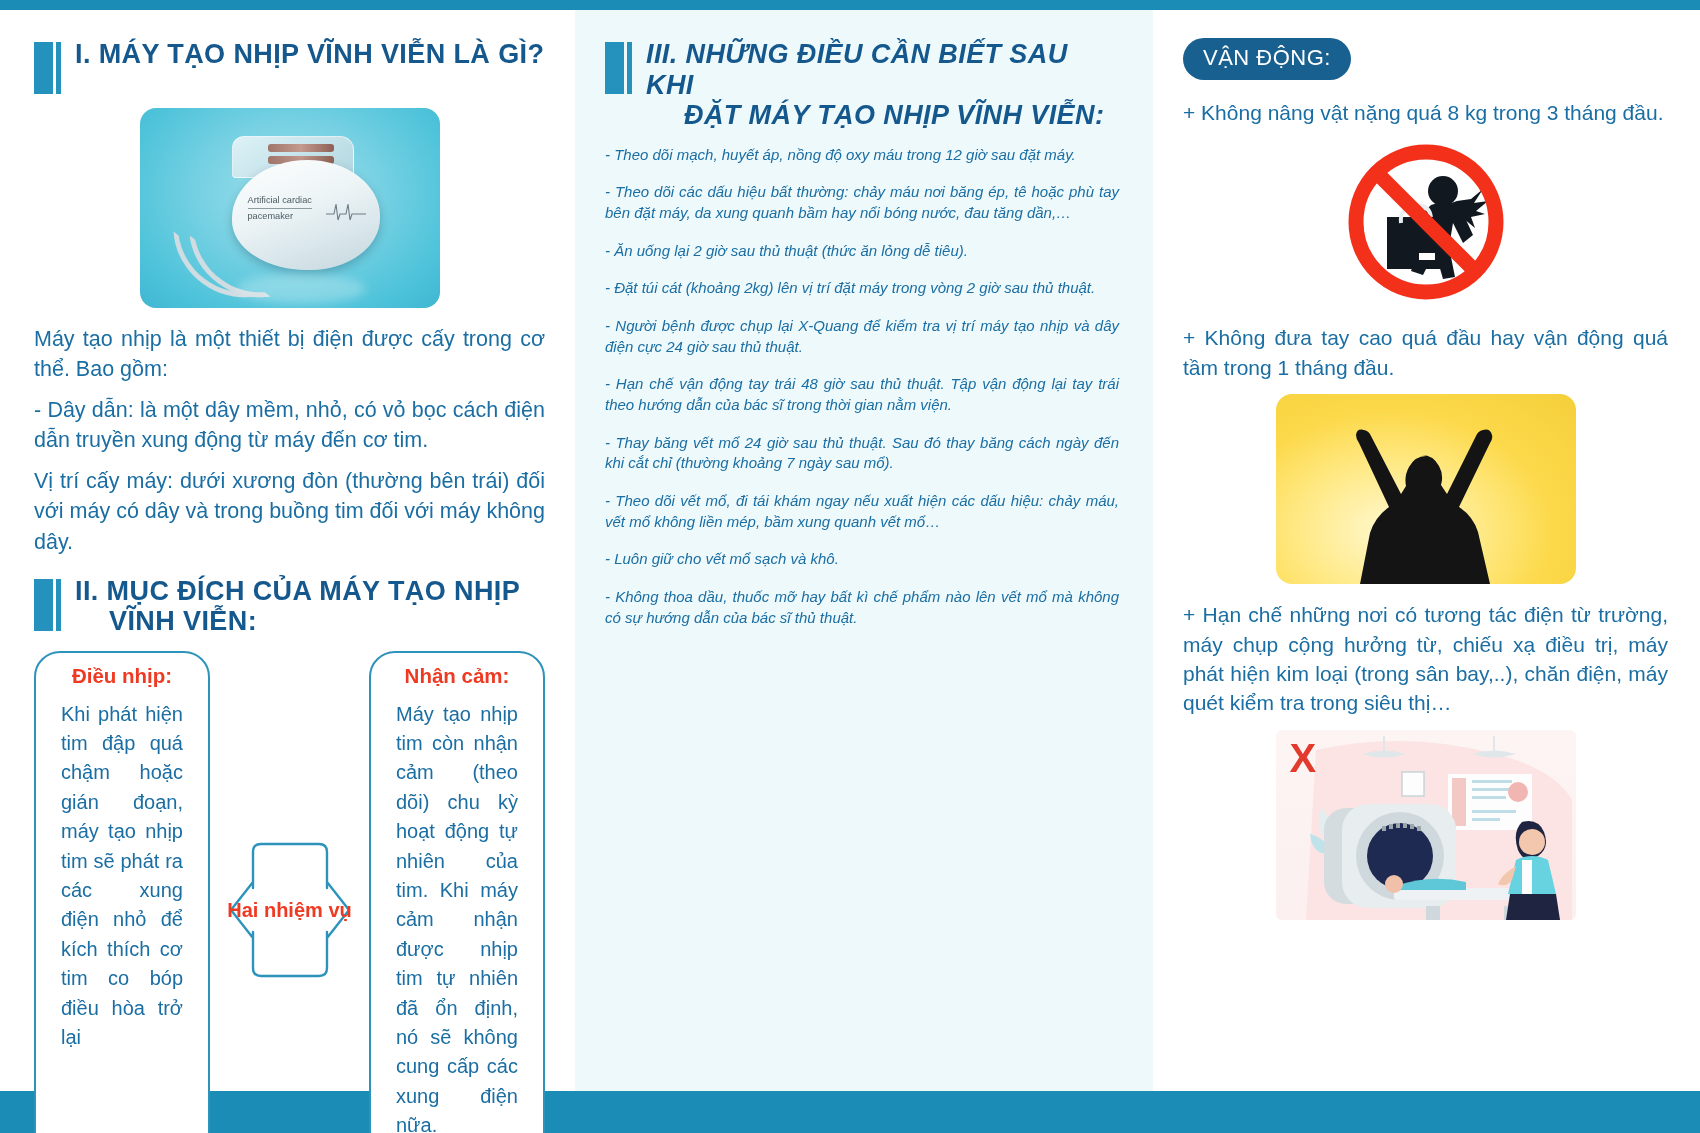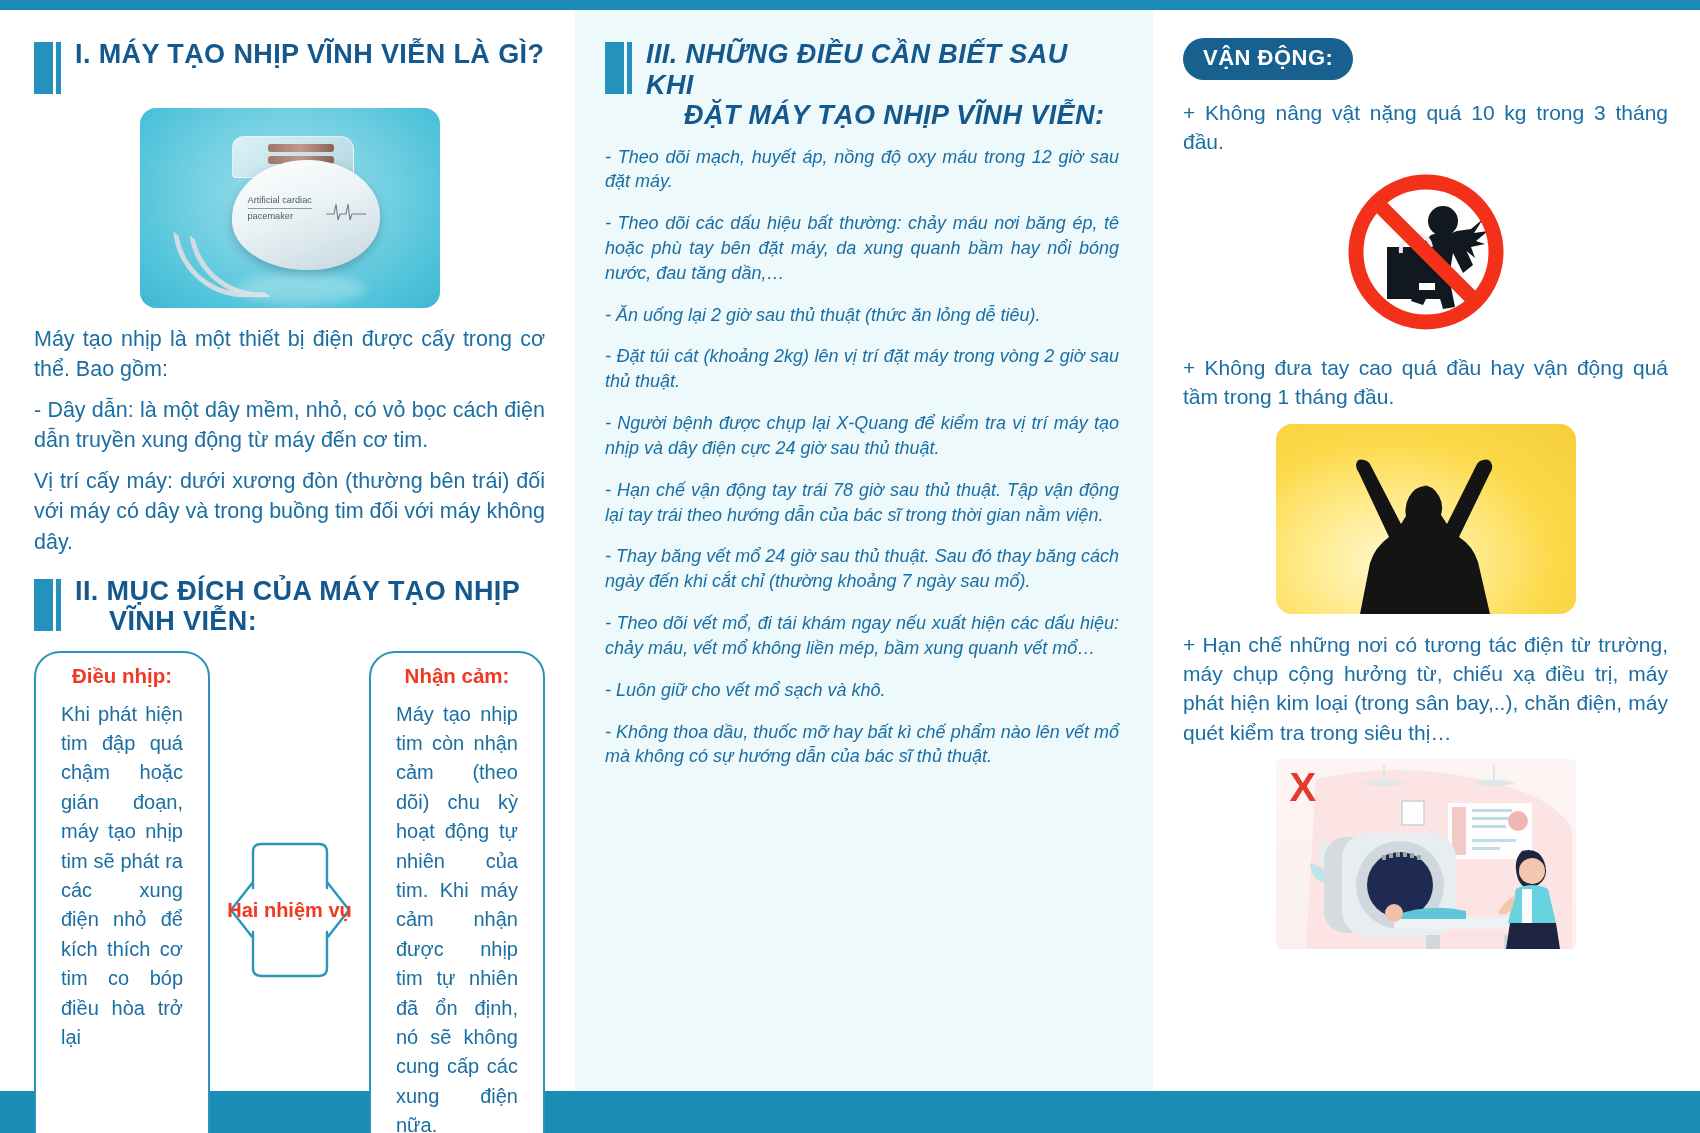--- a/index.html
+++ b/index.html
@@ -97,21 +97,21 @@
   .body-p {
     color: #1a6ea3;
     font-size: 21.5px;
     line-height: 1.40;
     margin: 0 0 11px 0;
     text-align: justify;
     font-weight: 500;
   }
   .col-mid .body-p {
     margin-bottom: 17px;
-    font-size: 18px;
+    font-size: 15px;
     line-height: 1.38;
   }
   .col-right .body-p {
     text-align: justify;
     font-size: 21px;
     margin-bottom: 6px;
   }
 
   
   .pacemaker-photo {
@@ -240,21 +240,21 @@
     line-height: 1.2;
     z-index: 2;
   }
 
   
   .pill-badge {
     display: inline-block;
     background: #18608f;
     color: #ffffff;
     font-size: 22px;
-    font-weight: bold;
+    font-weight: normal;
     letter-spacing: 0.5px;
     padding: 7px 20px 9px 20px;
     border-radius: 22px;
     margin-bottom: 18px;
   }
   .fig {
     margin: 12px auto 14px auto;
     display: block;
   }
   
@@ -383,33 +383,33 @@
           <span>III. NHỮNG ĐIỀU CẦN BIẾT SAU KHI</span>
           <span class="l2">ĐẶT MÁY TẠO NHỊP VĨNH VIỄN:</span>
         </h2>
       </div>
 
       <p class="body-p">- Theo dõi mạch, huyết áp, nồng độ oxy máu trong 12 giờ sau đặt máy.</p>
       <p class="body-p">- Theo dõi các dấu hiệu bất thường: chảy máu nơi băng ép, tê hoặc phù tay bên đặt máy, da xung quanh bầm hay nổi bóng nước, đau tăng dần,…</p>
       <p class="body-p">- Ăn uống lại 2 giờ sau thủ thuật (thức ăn lỏng dễ tiêu).</p>
       <p class="body-p">- Đặt túi cát (khoảng 2kg) lên vị trí đặt máy trong vòng 2 giờ sau thủ thuật.</p>
       <p class="body-p">- Người bệnh được chụp lại X-Quang để kiểm tra vị trí máy tạo nhịp và dây điện cực 24 giờ sau thủ thuật.</p>
-      <p class="body-p">- Hạn chế vận động tay trái 78 giờ sau thủ thuật. Tập vận động lại tay trái theo hướng dẫn của bác sĩ trong thời gian nằm viện.</p>
+      <p class="body-p">- Hạn chế vận động tay trái 48 giờ sau thủ thuật. Tập vận động lại tay trái theo hướng dẫn của bác sĩ trong thời gian nằm viện.</p>
       <p class="body-p">- Thay băng vết mổ 24 giờ sau thủ thuật. Sau đó thay băng cách ngày đến khi cắt chỉ (thường khoảng 7 ngày sau mổ).</p>
       <p class="body-p">- Theo dõi vết mổ, đi tái khám ngay nếu xuất hiện các dấu hiệu: chảy máu, vết mổ không liền mép, bầm xung quanh vết mổ…</p>
       <p class="body-p">- Luôn giữ cho vết mổ sạch và khô.</p>
       <p class="body-p">- Không thoa dầu, thuốc mỡ hay bất kì chế phẩm nào lên vết mổ mà không có sự hướng dẫn của bác sĩ thủ thuật.</p>
 
     </div>
 
     <div class="col col-right">
 
       <div class="pill-badge">VẬN ĐỘNG:</div>
 
-      <p class="body-p">+ Không nâng vật nặng quá 10 kg trong 3 tháng đầu.</p>
+      <p class="body-p">+ Không nâng vật nặng quá 8 kg trong 3 tháng đầu.</p>
 
       <div class="fig no-lift">
         <svg width="166" height="166" viewBox="0 0 166 166">
           <g>
 
             <circle cx="100" cy="52" r="15" fill="#111820"></circle>
             <path d="M88 66 Q104 60 118 70 L130 96 L120 104 L110 84 L106 108 L112 138 L100 140 L92 112 L80 136 L68 132 L78 104 L80 74 Z" fill="#111820"></path>
             <rect x="44" y="78" width="56" height="52" fill="#111820"></rect>
             <rect x="76" y="114" width="16" height="7" fill="#ffffff"></rect>
             <path d="M58 84 Q56 68 74 66 Q86 66 88 78" fill="none" stroke="#e9eef0" stroke-width="4"></path>

